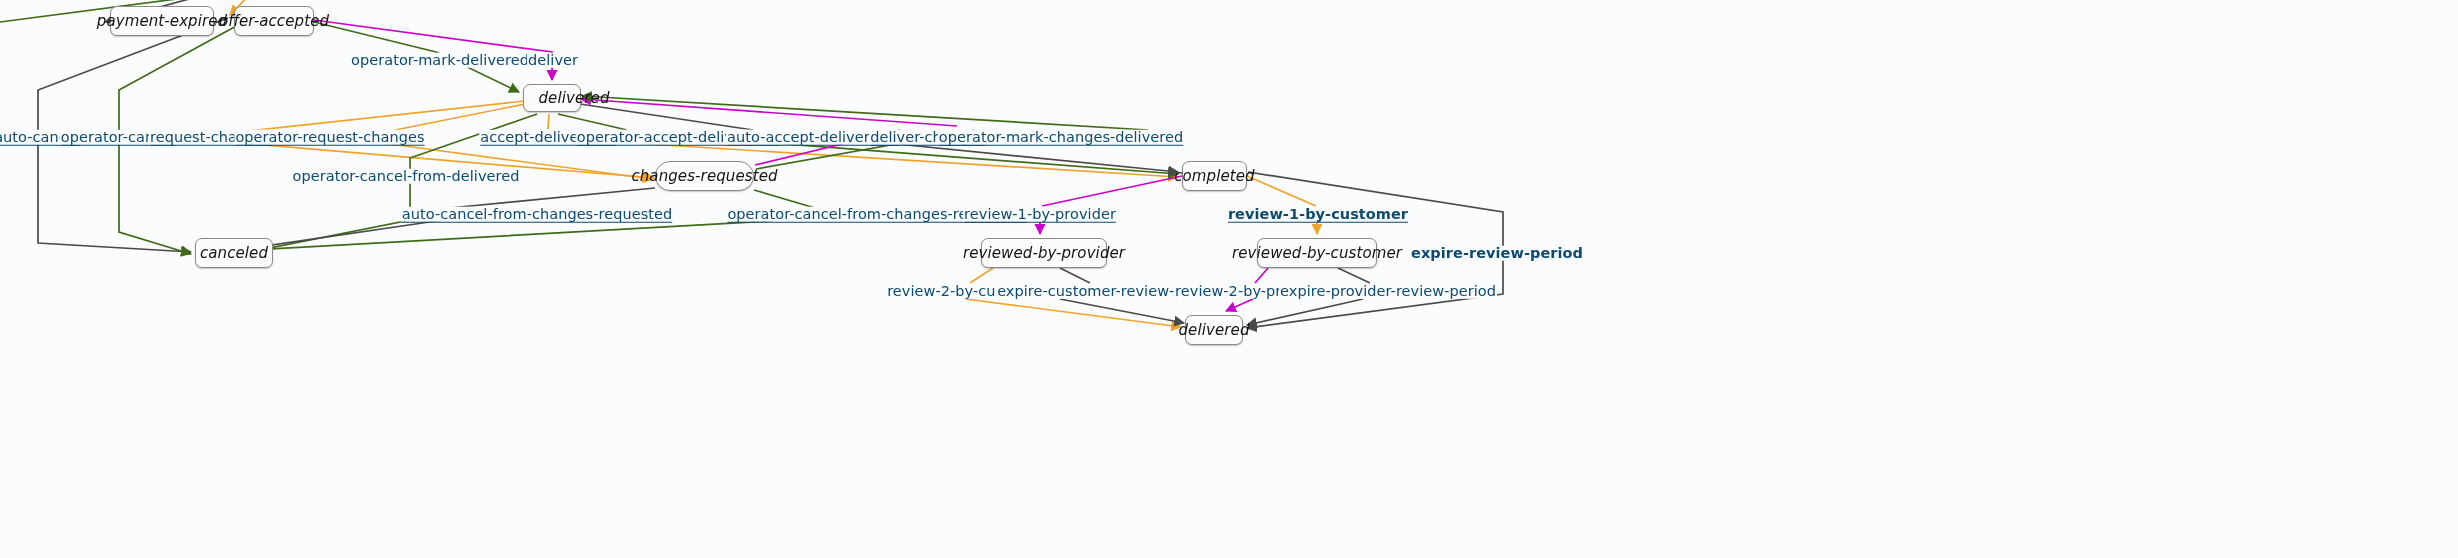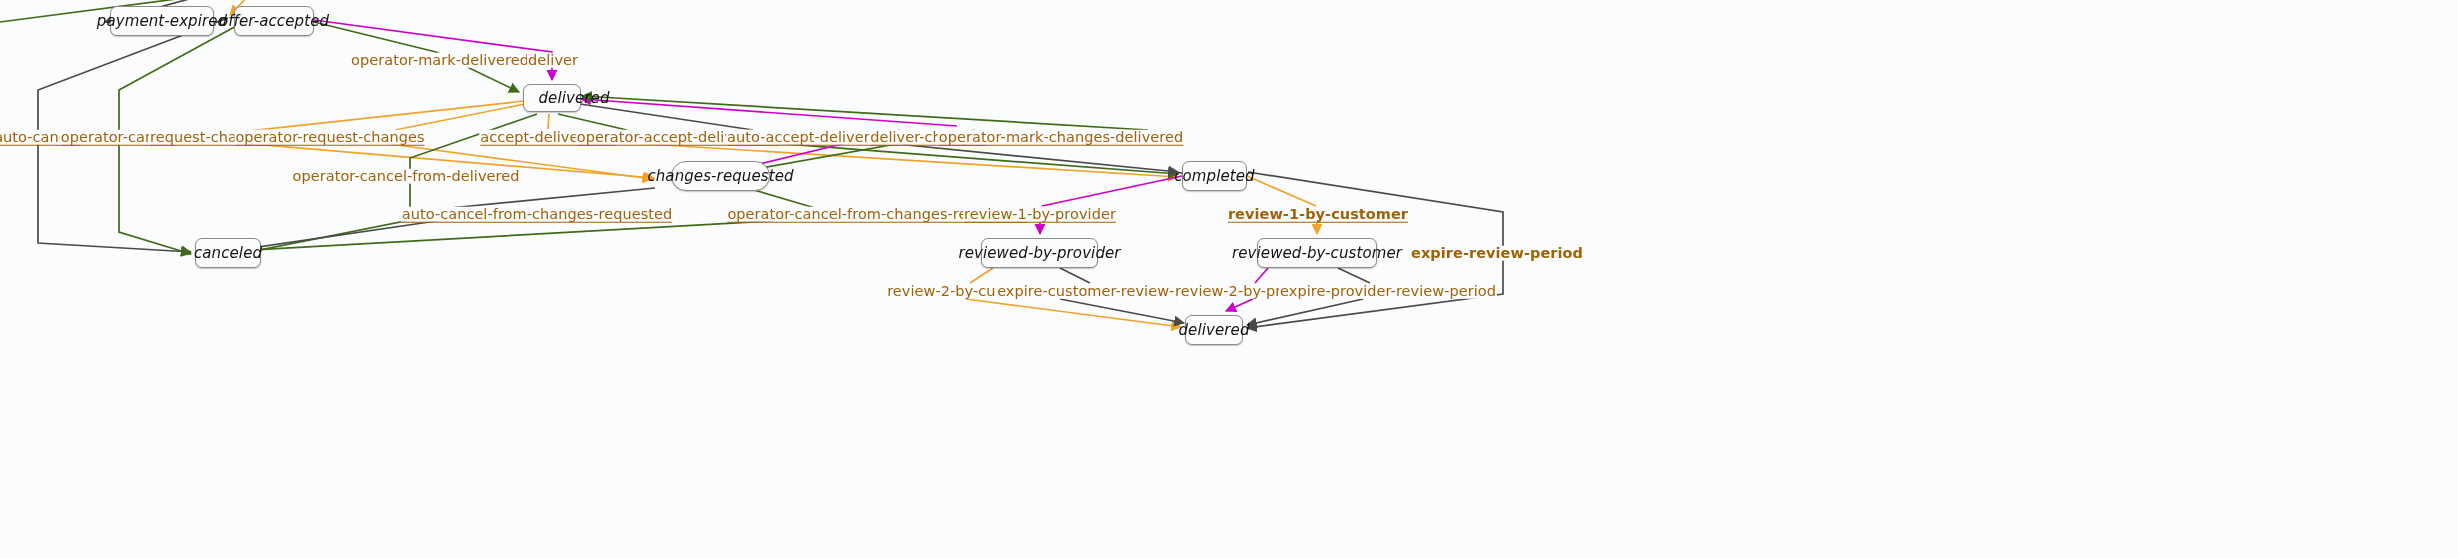--- a/index.html
+++ b/index.html
@@ -34,21 +34,21 @@
     justify-content: center;
     font-style: italic;
     font-size: 15px;
     color: #141414;
     white-space: nowrap;
     letter-spacing: 0.1px;
   }
   .edge-label {
     position: absolute;
     font-size: 14.5px;
-    color: #a16207;
+    color: #0c4a6e;
     white-space: nowrap;
     transform: translate(-50%, -50%);
     letter-spacing: 0.05px;
     line-height: 1;
     padding: 0 1px;
     background: #fbfcfe;
   }
   .edge-label.ul {
     text-decoration: underline;
     text-underline-offset: 3px;
@@ -122,24 +122,24 @@
 
       <path d="M 1268 268 L 1255 283 M 1253 299 L 1226 311" stroke="#cc00cc" marker-end="url(#ah-magenta)"></path>
 
       <path d="M 1338 268 L 1370 283 M 1363 299 L 1247 325" stroke="#4a4a4a" marker-end="url(#ah-gray)"></path>
     </g>
   </svg>
 
   <div class="node" style="left:110px;  top:6px;   width:104px; height:30px;">payment-expired</div>
   <div class="node" style="left:234px;  top:6px;   width:80px;  height:30px;">offer-accepted</div>
   <div class="node" style="left:523px;  top:84px;  width:58px;  height:28px;padding-left:44px;">delivered</div>
-  <div class="node" style="left:671px;  top:161px; width:99px;  height:30px;border-radius:15px;">changes-requested</div>
+  <div class="node" style="left:655px;  top:161px; width:99px;  height:30px;border-radius:15px;">changes-requested</div>
   <div class="node" style="left:1182px; top:161px; width:65px;  height:30px;">completed</div>
-  <div class="node" style="left:195px;  top:238px; width:66px;  height:30px;">canceled</div>
-  <div class="node" style="left:981px;  top:238px; width:117px; height:30px;">reviewed-by-provider</div>
+  <div class="node" style="left:195px;  top:238px; width:78px;  height:30px;">canceled</div>
+  <div class="node" style="left:981px;  top:238px; width:126px; height:30px;">reviewed-by-provider</div>
   <div class="node" style="left:1257px; top:238px; width:120px; height:30px;border-radius:7px;">reviewed-by-customer</div>
   <div class="node" style="left:1185px; top:315px; width:58px;  height:30px;">delivered</div>
 
   <div class="edge-label ul" style="left:37px;   top:137px;">auto-cancel</div>
   <div class="edge-label ul" style="left:118px;  top:137px;">operator-cancel</div>
   <div class="edge-label ul" style="left:211px;  top:137px;">request-changes</div>
   <div class="edge-label ul" style="left:330px;  top:137px;">operator-request-changes</div>
   <div class="edge-label" style="left:440px;  top:60px;">operator-mark-delivered</div>
   <div class="edge-label" style="left:553px;  top:60px;">deliver</div>
   <div class="edge-label ul" style="left:548px;  top:137px;">accept-deliverable</div>

